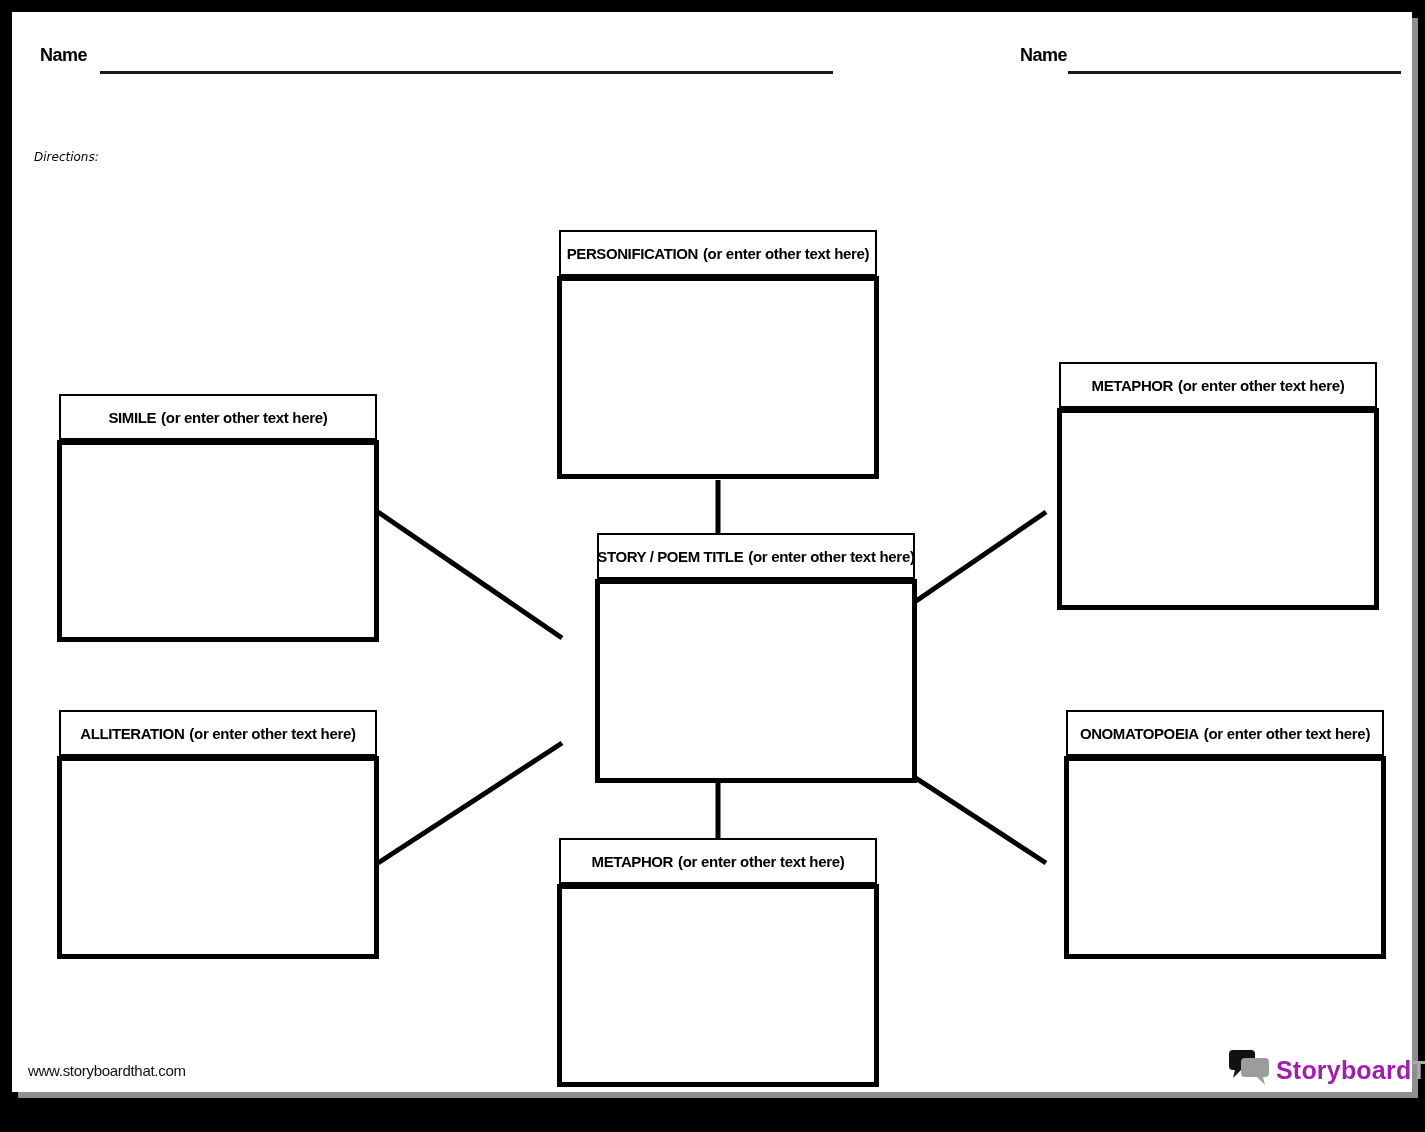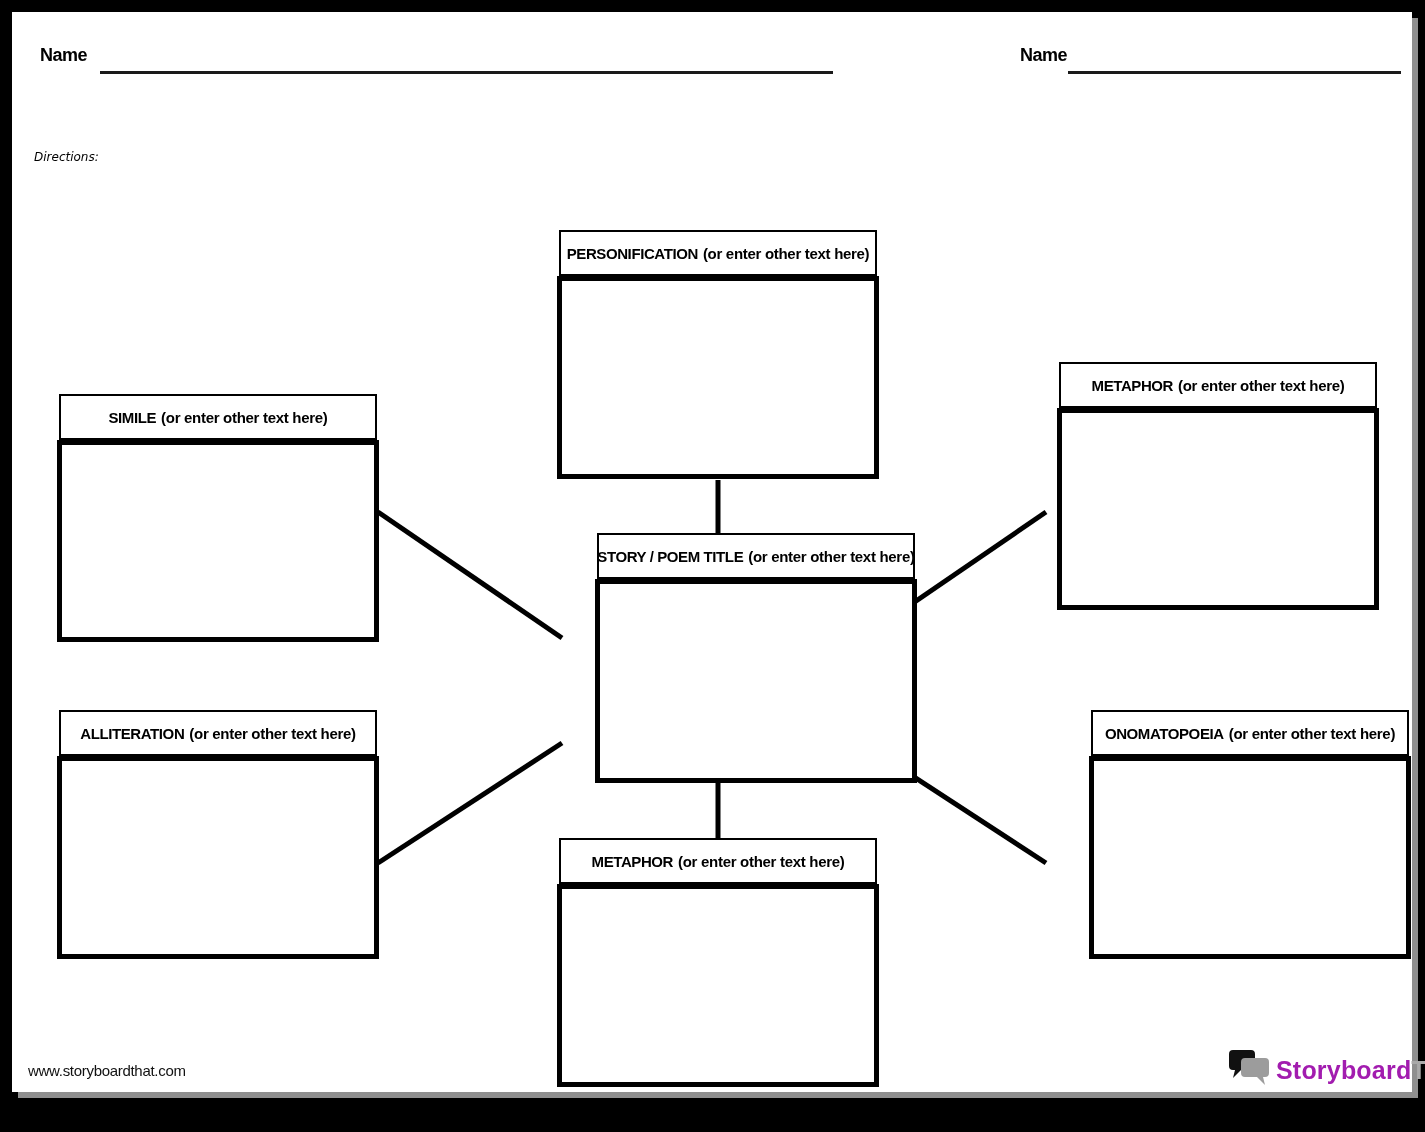--- a/index.html
+++ b/index.html
@@ -61,21 +61,21 @@
   .n-personification{left:545px;top:218px;}
   .n-personification .node-body{height:193px;}
   .n-simile{left:45px;top:350px;margin-top:32px;}
   .n-simile .node-body{height:192px;}
   .n-metaphor{left:1045px;top:350px;}
   .n-metaphor .node-body{height:192px;}
   .n-story{left:545px;top:521px;padding-left:38px;}
   .n-story .node-body{height:194px;}
   .n-alliteration{left:45px;top:698px;}
   .n-alliteration .node-body{height:193px;}
-  .n-onomatopoeia{left:1077px;top:698px;}
+  .n-onomatopoeia{left:1052px;top:698px;}
   .n-onomatopoeia .node-body{height:193px;}
   .n-hyperbole{left:545px;top:826px;}
   .n-hyperbole .node-body{height:193px;}
   
   .connectors{
     position:absolute;left:0;top:0;width:1400px;height:1080px;
     z-index:1;pointer-events:none;
   }
   
   .website{

